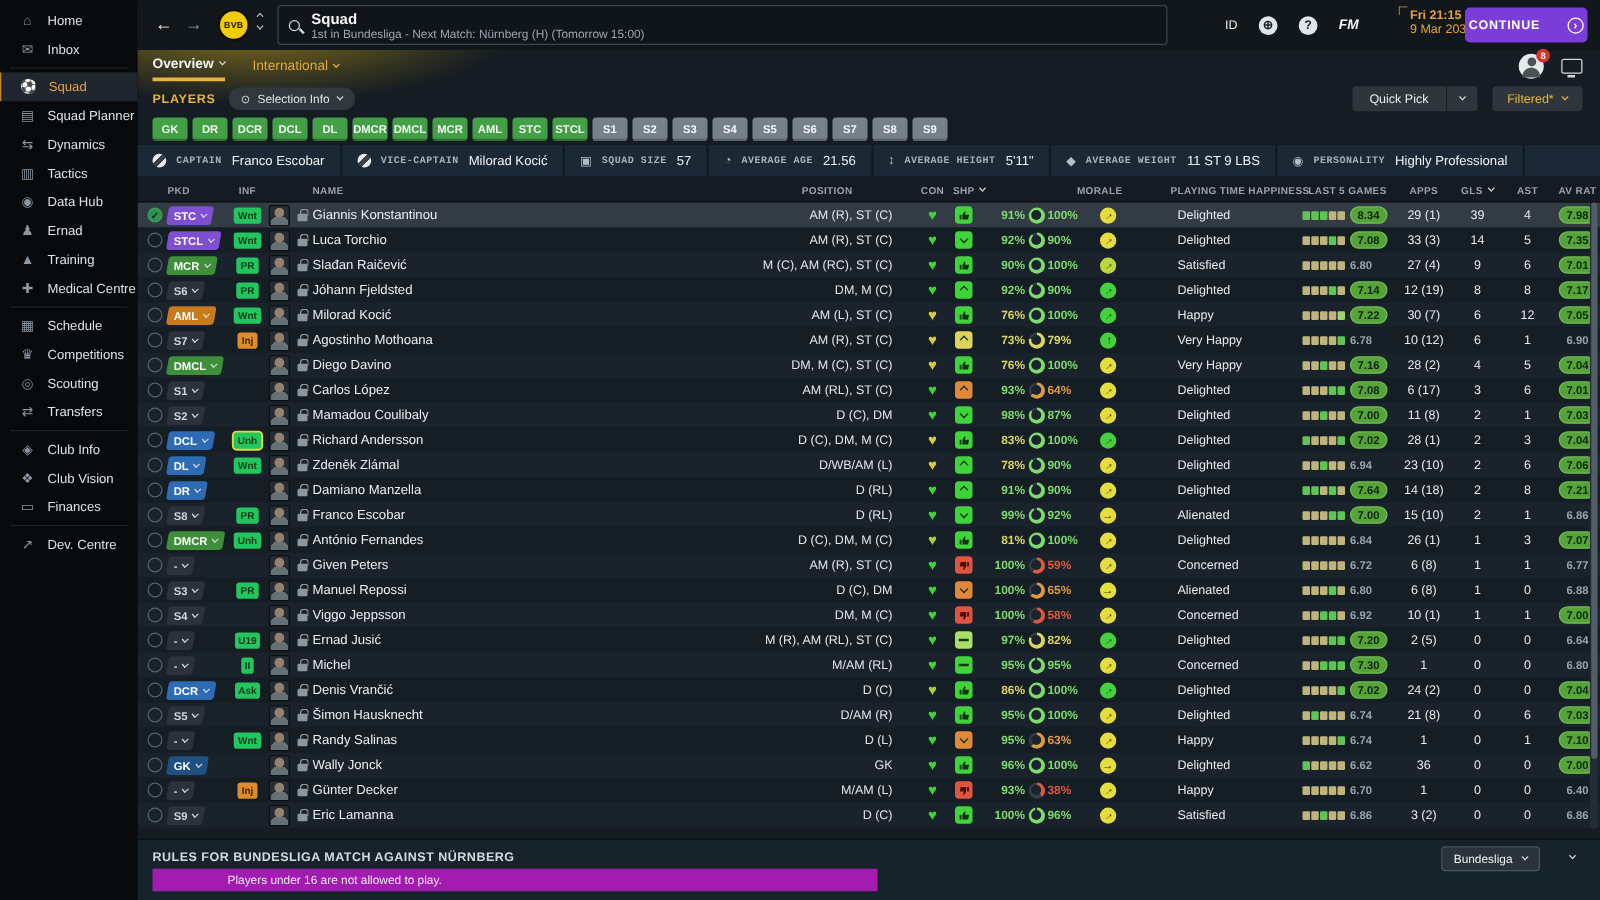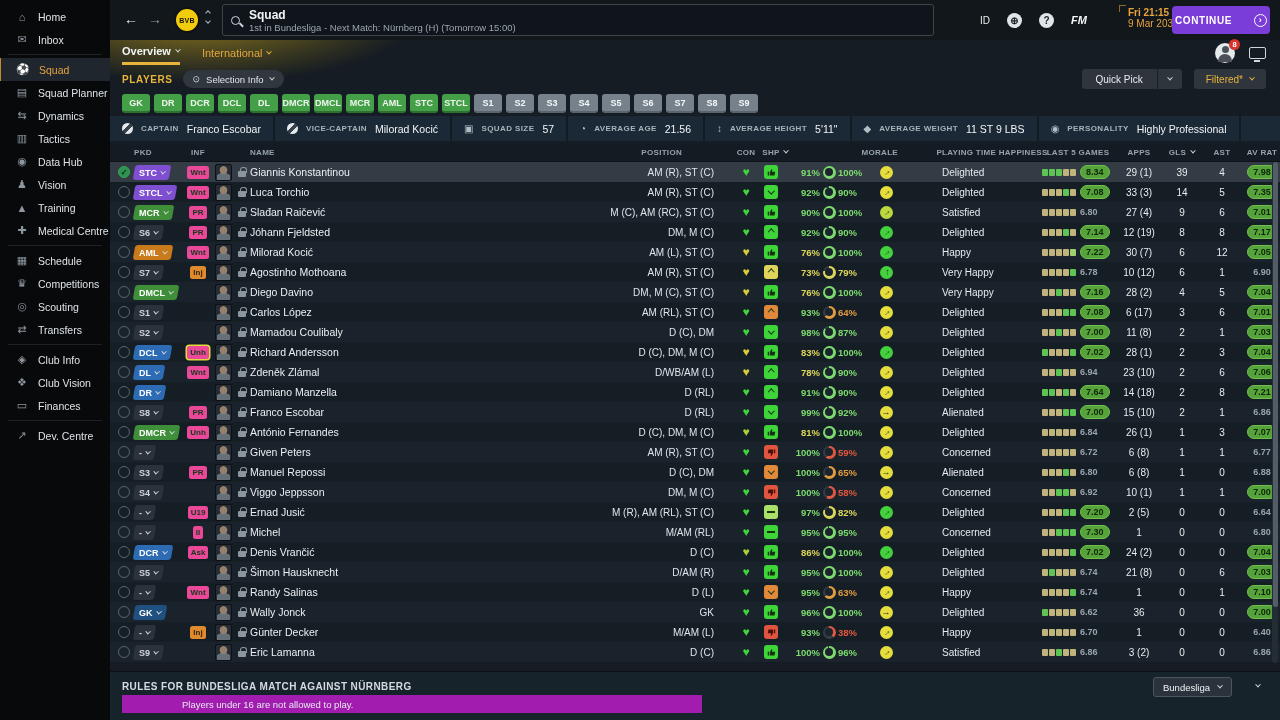--- a/index.html
+++ b/index.html
@@ -70,21 +70,21 @@
 
   
   #posfilters { position:absolute; left:0; top:92px; width:1170px; height:24px; display:flex; gap:4px; padding:2px 0 0 12px; z-index:2; }
   .pbtn { width:28px; height:19px; border-radius:3px; font-size:9px; font-weight:bold; color:#f0f5f0; display:flex; align-items:center; justify-content:center; cursor:pointer; }
   .pbtn.green { background:#44a046; border-bottom:2px solid #2e7030; }
   .pbtn.gray { background:#76818b; border-bottom:2px solid #59636c; color:#f4f7f9; }
 
   
   #infobar { position:absolute; left:0; top:116px; width:1170px; height:25px; background:#1b2835; display:flex; z-index:2; }
   .seg { display:flex; align-items:center; gap:8px; padding:0 12px; border-right:2px solid #121a22; }
-  .seg .lab { font-size:8px; font-weight:bold; letter-spacing:.4px; color:#a7b2ba; white-space:nowrap; }
+  .seg .lab { font-size:8px; font-weight:bold; letter-spacing:.4px; color:#a7b2ba; white-space:nowrap;font-family:Liberation Mono, monospace; }
   .seg .val { font-size:10.5px; color:#f0f4f7; white-space:nowrap; }
   .ic-armband { width:11px; height:11px; border-radius:50%; background:linear-gradient(135deg,#e4e9ec 38%,#39424a 38%,#39424a 62%,#e4e9ec 62%); }
   .ic-g { font-size:10px; color:#b3bdc5; }
 
   
   #thead { position:absolute; left:0; top:143px; width:1170px; height:19px; display:flex; align-items:center; padding-left:8px; background:#141b22; border-bottom:1px solid #0c1217; z-index:2; }
   #thead .cell { font-size:8px; font-weight:bold; color:#97a2ab; letter-spacing:.3px; white-space:nowrap; }
   #rows { position:absolute; left:0; top:162px; width:1170px; height:501px; overflow:hidden; z-index:2; }
   .row { display:flex; align-items:center; height:20px; padding-left:8px; background:#161e25; cursor:pointer; }
   .row:nth-child(odd) { background:#1a232b; }
@@ -119,21 +119,21 @@
 
   .checkbox { width:12px; height:12px; border-radius:50%; border:1.5px solid #58636c; font-size:8px; display:flex; align-items:center; justify-content:center; }
   .checkbox.on { border-color:#37a45c; background:#2e9150; color:#0c2414; font-weight:bold; }
 
   .pkd { display:flex; align-items:center; gap:4px; height:15px; padding:0 5px; border-radius:3px; transform:skewX(-10deg); font-size:9px; font-weight:bold; color:#fff; }
   .pkd > * { transform:skewX(10deg); }
   .pk-purple { background:#7e4fd0; } .pk-green { background:#3f8f3a; } .pk-orange { background:#c97a1b; }
   .pk-blue { background:#2d6cb4; } .pk-navy { background:#20507f; } .pk-dark { background:#2b323b; color:#cfd6dc; }
 
   .infb { height:13px; padding:0 3px; border-radius:2.5px; font-size:8px; font-weight:bold; display:flex; align-items:center; }
-  .inf-mint { background:#ec4899; color:#123a18; }
+  .inf-mint { background:#22c55e; color:#123a18; }
   .inf-orange { background:#df8a2c; color:#3a2305; }
   .infb.hl { box-shadow:0 0 0 1.5px #e0da3c; }
 
   .portrait { width:17px; height:17px; border-radius:2px; border:1px solid #0c1116;
     background: radial-gradient(circle at 50% 34%, #94806c 0 3.6px, rgba(0,0,0,0) 4.2px),
                 radial-gradient(ellipse 7px 5px at 50% 86%, #667077 0 100%, rgba(0,0,0,0) 100%), #252c33; }
   .lock { position:relative; width:8px; height:6px; background:#8c969e; border-radius:1px; margin-top:3px; }
   .lock::before { content:""; position:absolute; left:1.5px; top:-4px; width:5px; height:5px; border:1.5px solid #8c969e; border-bottom:none; border-radius:3px 3px 0 0; }
 
   .heart { font-size:12px; line-height:12px; }
@@ -211,21 +211,21 @@
       <div class="side-item">
         <span class="s-ic">▥</span>
         <span class="s-lb">Tactics</span>
       </div>
       <div class="side-item">
         <span class="s-ic">◉</span>
         <span class="s-lb">Data Hub</span>
       </div>
       <div class="side-item">
         <span class="s-ic">♟</span>
-        <span class="s-lb">Vision</span>
+        <span class="s-lb">Ernad</span>
       </div>
       <div class="side-item">
         <span class="s-ic">▲</span>
         <span class="s-lb">Training</span>
       </div>
       <div class="side-item">
         <span class="s-ic">✚</span>
         <span class="s-lb">Medical Centre</span>
       </div>
       <div class="side-div"></div>

